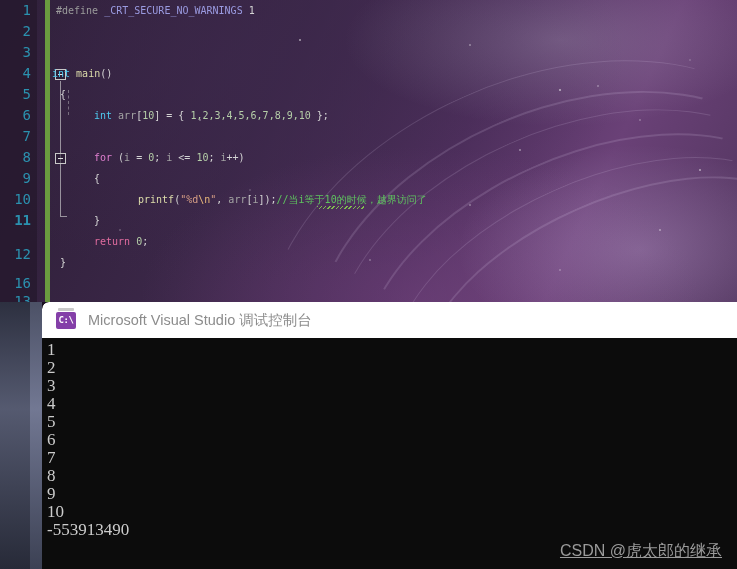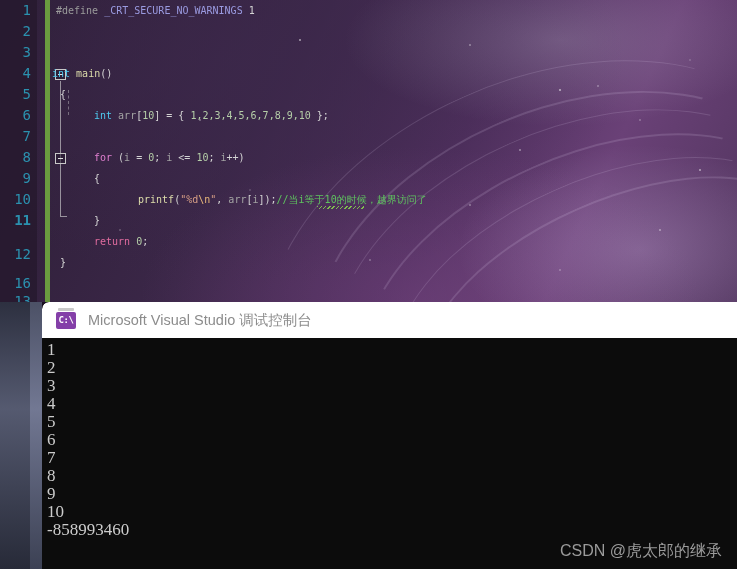--- a/index.html
+++ b/index.html
@@ -91,21 +91,21 @@
                 font-family:"DejaVu Sans Mono","Liberation Mono",monospace;}
   #conIcon:before{content:"";position:absolute;top:-4px;left:2px;width:16px;height:3px;
                   background:#c9c9c9;border-radius:1px;}
   #conTitleText{margin-left:12px;color:#8c8c8c;font-size:14.5px;
                 font-family:"Liberation Sans","DejaVu Sans",sans-serif;}
   #conBody{position:absolute;left:0;top:36px;width:695px;height:231px;
            background:#0c0c0c;color:#cccccc;
            font-family:"Liberation Serif","DejaVu Serif",serif;font-size:17px;line-height:18.2px;}
   .oline{position:absolute;left:5px;white-space:pre;}
   #watermark{position:absolute;right:15px;bottom:9px;color:#9b9b9b;font-size:16px;
-             font-family:"Liberation Sans","DejaVu Sans",sans-serif;}
+             font-family:"Liberation Sans","DejaVu Sans",sans-serif;text-decoration:underline;}
 
   #leftEdge{position:absolute;left:0;top:302px;width:42px;height:267px;
             background:linear-gradient(180deg,#4c5166,#727893 40%,#3c4154 100%);}
   #leftEdgeDark{position:absolute;left:0;top:302px;width:30px;height:267px;
             background:linear-gradient(180deg,#2d3040,#555a70 40%,#272a38 100%);}
 </style>
 </head>
 <body>
 
 <div id="root">
@@ -189,18 +189,18 @@
       <div class="oline" style="top:3px;">1</div>
       <div class="oline" style="top:21px;">2</div>
       <div class="oline" style="top:39px;">3</div>
       <div class="oline" style="top:57px;">4</div>
       <div class="oline" style="top:75px;">5</div>
       <div class="oline" style="top:93px;">6</div>
       <div class="oline" style="top:111px;">7</div>
       <div class="oline" style="top:129px;">8</div>
       <div class="oline" style="top:147px;">9</div>
       <div class="oline" style="top:165px;">10</div>
-      <div class="oline" style="top:183px;">-858993460</div>
+      <div class="oline" style="top:183px;">-553913490</div>
       <div id="watermark">CSDN @虎太郎的继承</div>
     </div>
   </div>
 
 </div>
 
 </body></html>

